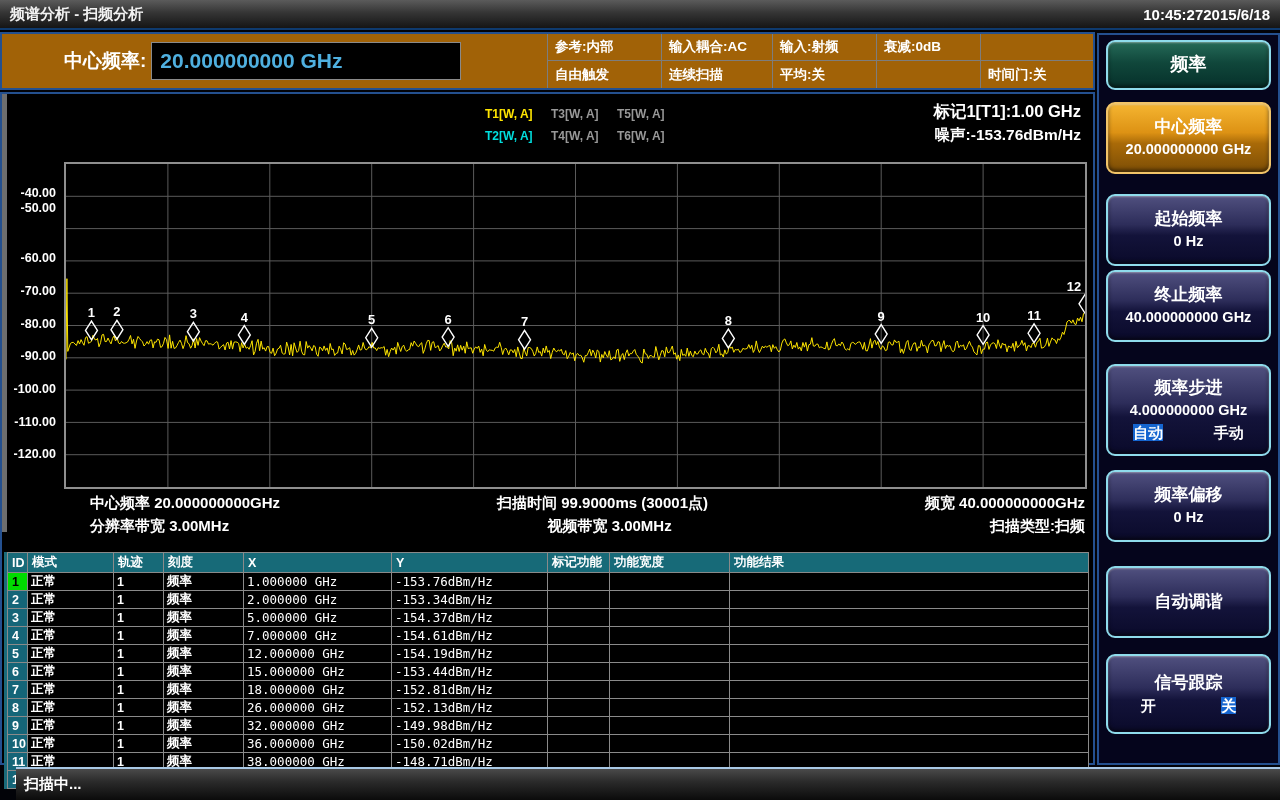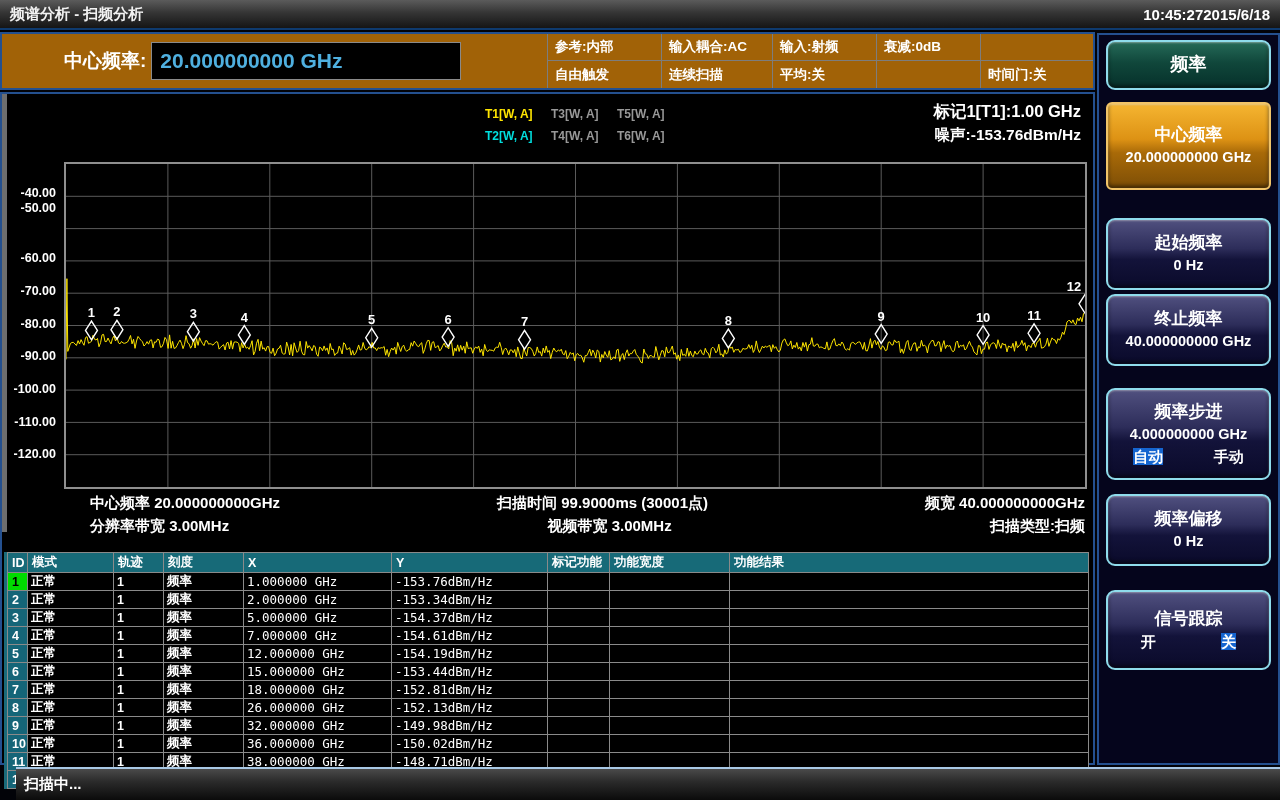--- a/index.html
+++ b/index.html
@@ -372,21 +372,21 @@
             </tr>
           </tbody>
       </table>
     </div>
   </div>
 
   <div class="sidebar" id="sidebar">
     <div class="sbtn hdr" style="height:50px;margin-bottom:12px">
       <span class="bl1" style="font-size:18px">频率</span>
     </div>
-  <div class="sbtn orange" style="height: 88px; margin-bottom: 28px; border-radius: 6px;">
+  <div class="sbtn orange" style="height: 72px; margin-bottom: 20px;">
         <div class="bl1">中心频率</div>
         <div class="bl2">20.000000000 GHz</div>
       </div>
       <div class="sbtn" style="height: 72px; margin-bottom: 4px;">
         <div class="bl1">起始频率</div>
         <div class="bl2">0 Hz</div>
       </div>
       <div class="sbtn" style="height: 72px; margin-bottom: 22px;">
         <div class="bl1">终止频率</div>
         <div class="bl2">40.000000000 GHz</div>
@@ -396,20 +396,23 @@
         <div class="bl2">4.000000000 GHz</div>
         <div class="toggle-row">
           <span class="opt" style="background: rgb(21, 101, 208);">自动</span>
           <span class="opt">手动</span>
         </div>
       </div>
       <div class="sbtn" style="height: 72px; margin-bottom: 24px;">
         <div class="bl1">频率偏移</div>
         <div class="bl2">0 Hz</div>
       </div>
+      <div class="sbtn" style="height: 72px; margin-bottom: 16px;">
+        <div class="bl1">自动调谐</div>
+      </div>
       <div class="sbtn" style="height: 80px; margin-bottom: 11px;">
         <div class="bl1">信号跟踪</div>
         <div class="toggle-row">
           <span class="opt">开</span>
           <span class="opt" style="background: rgb(21, 101, 208);">关</span>
         </div>
       </div>
     </div>
 
   <div class="statusbar">

